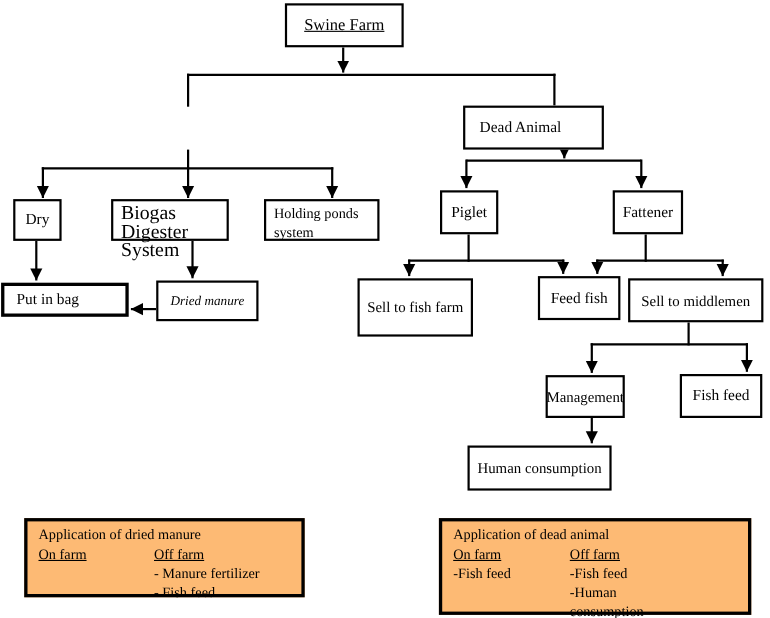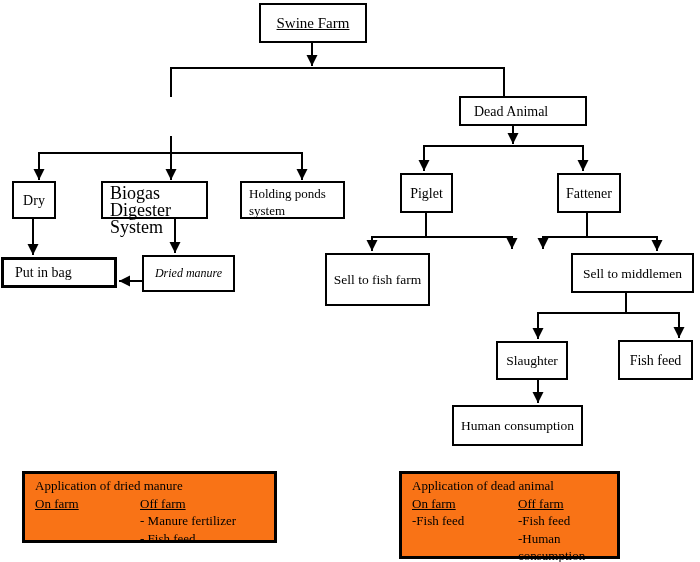--- a/index.html
+++ b/index.html
@@ -35,46 +35,46 @@
   .node.left-al {
     justify-content: flex-start;
     text-align: left;
   }
   .node.top-al {
     align-items: flex-start;
   }
   
   #n-swine      { left:259px; top:3px;   width:108px; height:40px; font-size:15px;text-decoration:underline; }
   #n-mm         { left:109px; top:97px;  width:137px; height:39px; }
-  #n-da         { left:459px; top:96px;  width:128px; height:30px; padding-left:13px; }
+  #n-da         { left:421px; top:96px;  width:128px; height:40px; padding-left:13px; }
   #n-dry        { left:12px;  top:181px; width:44px;  height:38px; }
   #n-bio        { left:101px; top:181px; width:107px; height:38px; font-size:18px; padding:2px 2px 1px 7px; }
   #n-hold       { left:240px; top:181px; width:105px; height:38px; font-size:13px; padding:2px 2px 1px 7px; }
   #n-bag        { left:1px;   top:257px; width:116px; height:31px; border-width:3px; padding-left:11px; }
   #n-dmanure    { left:142px; top:255px; width:93px;  height:37px; font-size:12px;font-style:italic; }
   #n-piglet     { left:400px; top:173px; width:53px;  height:40px; }
   #n-fattener   { left:557px; top:173px; width:64px;  height:40px; }
   #n-sellfish   { left:325px; top:253px; width:105px; height:53px; font-size:13.5px; }
   #n-feedfish   { left:489px; top:251px; width:75px;  height:40px; }
   #n-sellmid    { left:571px; top:253px; width:123px; height:40px; font-size:13.5px; }
   #n-slaughter  { left:496px; top:341px; width:72px;  height:39px; font-size:13.5px; }
   #n-fishfeed   { left:618px; top:340px; width:75px;  height:40px; }
-  #n-human      { left:452px; top:405px; width:131px; height:41px; font-size:13.5px; }
+  #n-human      { left:425px; top:405px; width:131px; height:41px; font-size:13.5px; }
 
   
   .note {
     position: absolute;
     border: 3px solid #000;
-    background: #f97316;
+    background: #fdba74;
     font-size: 13px;
     line-height: 17.5px;
     padding: 3px 10px 2px 10px;
   }
   #note-left  { left:22px;  top:471px; width:255px; height:72px; }
-  #note-right { left:399px; top:471px; width:221px; height:88px; }
+  #note-right { left:399px; top:471px; width:284px; height:88px; }
   .note-cols { display: flex; }
   #note-left  .col-on  { width: 105px; flex: 0 0 auto; }
   #note-right .col-on  { width: 106px; flex: 0 0 auto; }
   .col-off { flex: 1 1 auto; min-width: 0; }
   #note-right .col-off { max-width: 100px; }
   .uhead { text-decoration: underline; }
 </style>
 </head>
 <body>
 
@@ -130,22 +130,23 @@
   <div class="node" id="n-swine">Swine Farm</div>
   <div class="node left-al" id="n-da">Dead Animal</div>
   <div class="node" id="n-dry">Dry</div>
   <div class="node left-al top-al" id="n-bio">Biogas Digester System</div>
   <div class="node left-al top-al" id="n-hold">Holding ponds system</div>
   <div class="node left-al" id="n-bag">Put in bag</div>
   <div class="node" id="n-dmanure">Dried manure</div>
   <div class="node" id="n-piglet">Piglet</div>
   <div class="node" id="n-fattener">Fattener</div>
   <div class="node" id="n-sellfish">Sell to fish farm</div>
+  <div class="node" id="n-feedfish">Feed fish</div>
   <div class="node" id="n-sellmid">Sell to middlemen</div>
-  <div class="node" id="n-slaughter">Slaughter</div>
+  <div class="node" id="n-slaughter">Management</div>
   <div class="node" id="n-fishfeed">Fish feed</div>
   <div class="node" id="n-human">Human consumption</div>
 
   <div class="note" id="note-left">
     <div>Application of dried manure</div>
     <div class="note-cols">
       <div class="col-on">
         <span class="uhead">On farm</span>
       </div>
       <div class="col-off">

